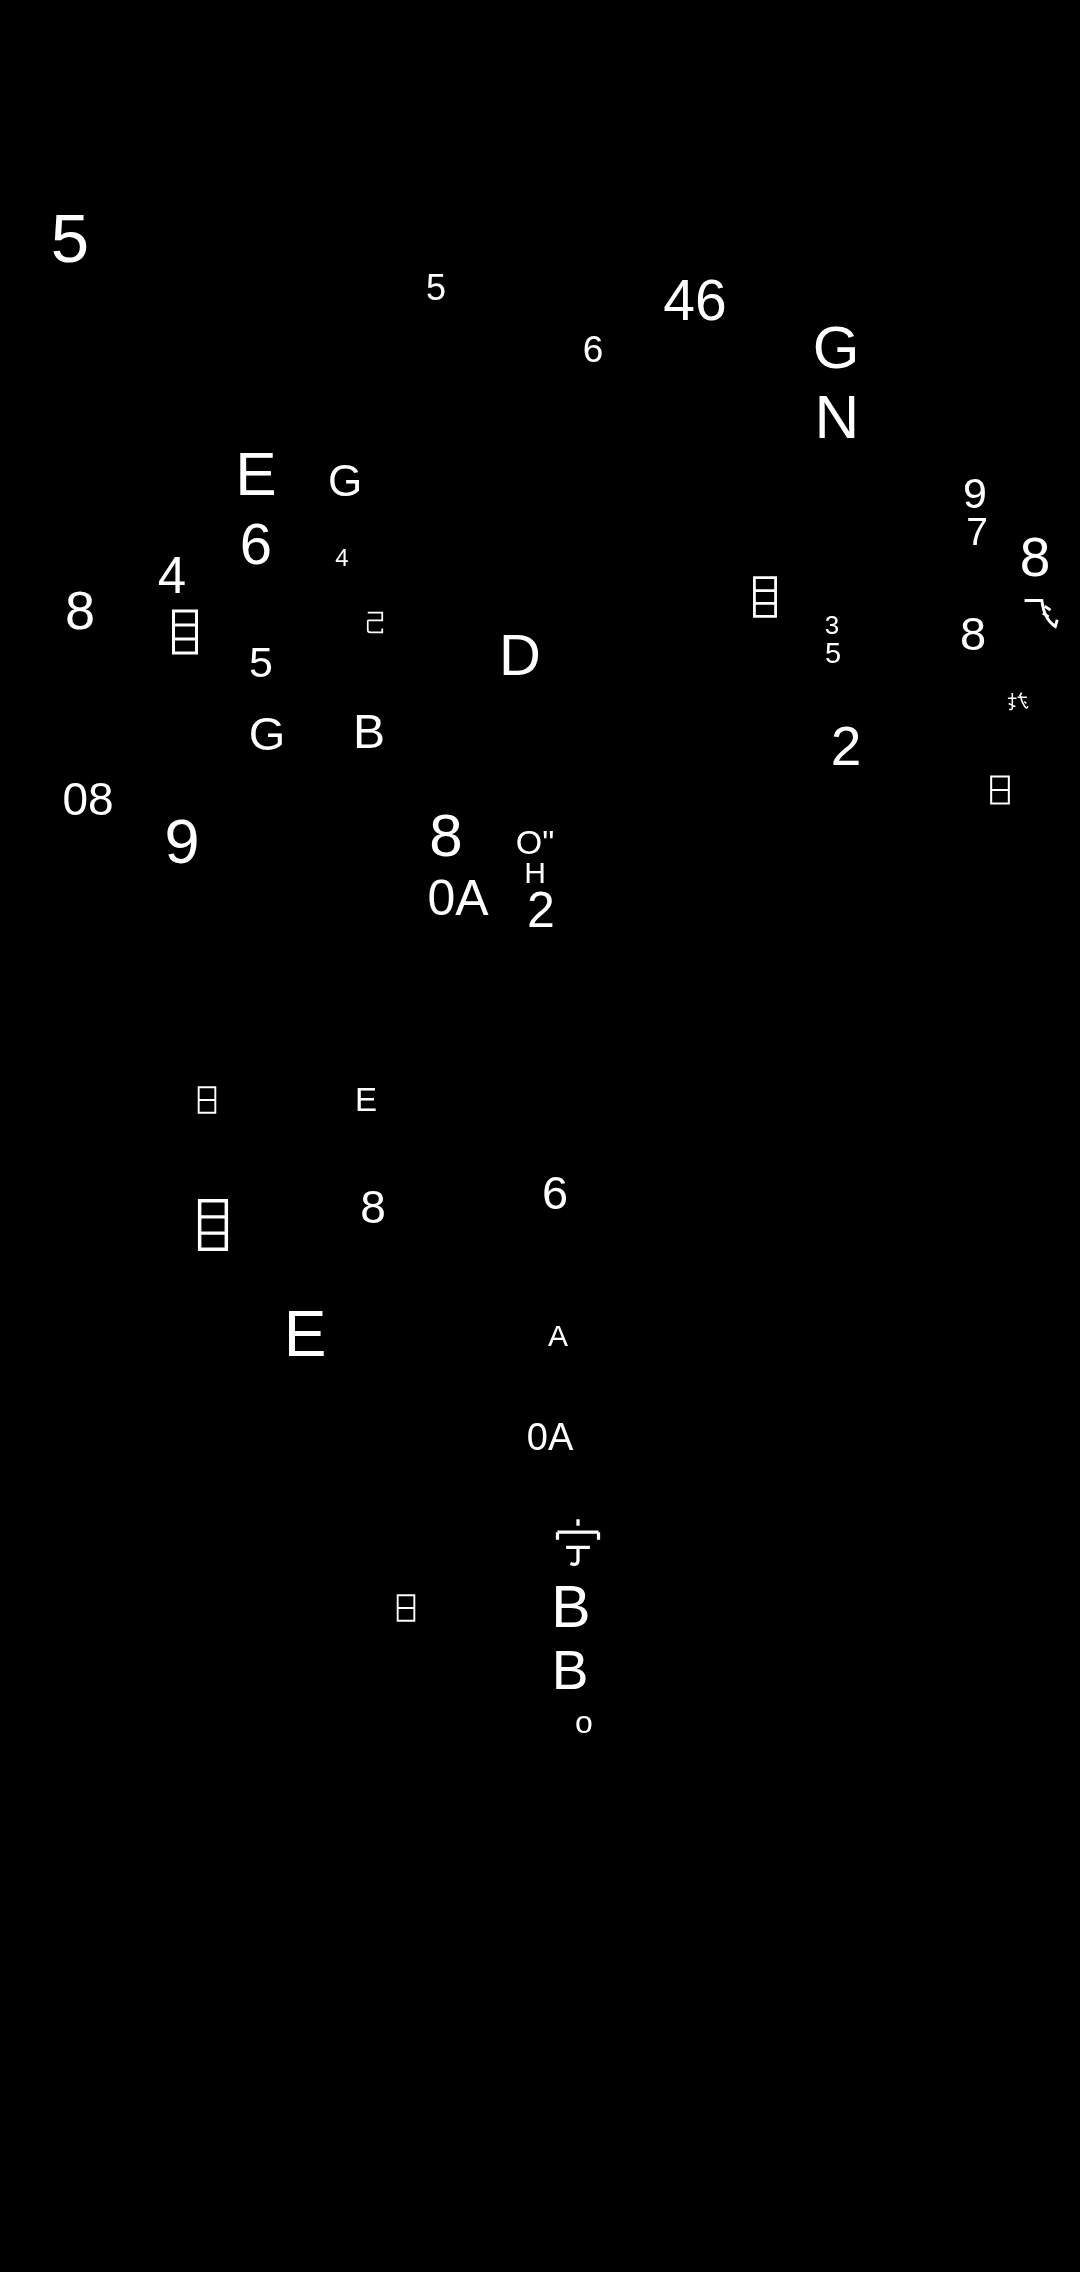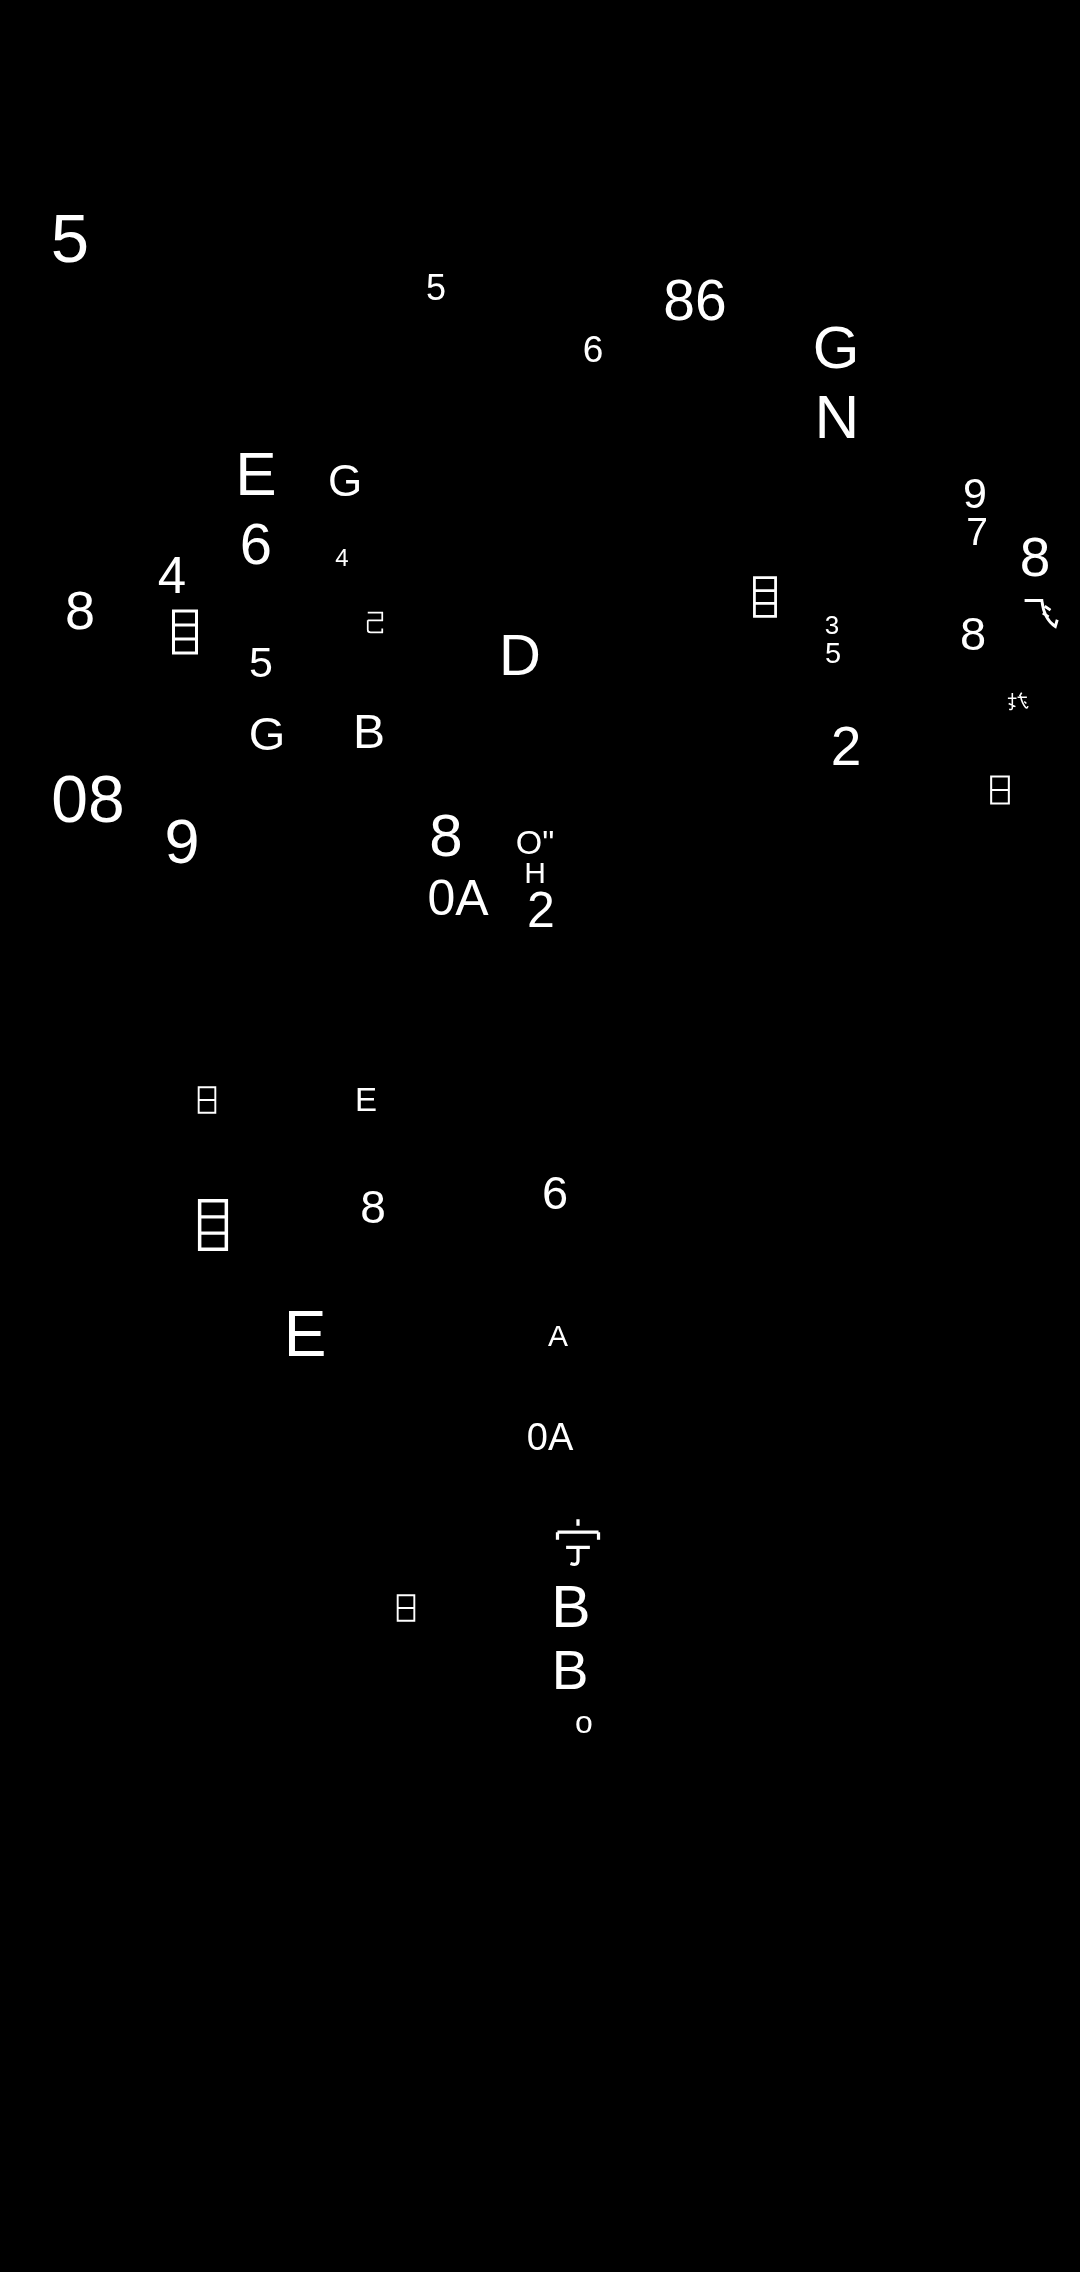--- a/index.html
+++ b/index.html
@@ -29,21 +29,21 @@
   }
 </style>
 </head>
 <body>
 
 <div class="screen">
   <div>
       <span class="glyph" style="left: 70px; top: 238px; font-size: 69px;">5</span>
       <span class="glyph" style="left: 436px; top: 288px; font-size: 36px;">5</span>
       <span class="glyph" style="left: 593px; top: 349px; font-size: 37px;">6</span>
-      <span class="glyph" style="left: 695px; top: 300px; font-size: 57px;">86</span>
+      <span class="glyph" style="left: 695px; top: 300px; font-size: 57px;">46</span>
       <span class="glyph" style="left: 836px; top: 348px; font-size: 60px;">G</span>
       <span class="glyph" style="left: 837px; top: 417px; font-size: 62px;">N</span>
       <span class="glyph" style="left: 256px; top: 474px; font-size: 62px;">E</span>
       <span class="glyph" style="left: 345px; top: 481px; font-size: 44px;">G</span>
       <span class="glyph" style="left: 256px; top: 544px; font-size: 58px;">6</span>
       <span class="glyph" style="left: 342px; top: 558px; font-size: 24px;">4</span>
       <span class="glyph" style="left: 975px; top: 493px; font-size: 43px;">9</span>
       <span class="glyph" style="left: 977px; top: 531px; font-size: 39px;">7</span>
       <span class="glyph" style="left: 1035px; top: 557px; font-size: 55px;">8</span>
       <span class="glyph" style="left: 172px; top: 575px; font-size: 51px;">4</span>
@@ -79,21 +79,21 @@
         </svg>
       </span>
       <span class="glyph" style="left: 267px; top: 733px; font-size: 47px;">G</span>
       <span class="glyph" style="left: 369px; top: 732px; font-size: 48px;">B</span>
       <span class="glyph" style="left: 846px; top: 746px; font-size: 55px;">2</span>
       <span class="glyph" title="" style="left: 1000px; top: 790px;">
         <svg viewBox="0 0 100 100" width="34" height="34">
           <path d="M24 10 H76 V90 H24 Z M24 50 H76" fill="none" stroke="#ffffff" stroke-width="6"></path>
         </svg>
       </span>
-      <span class="glyph" style="left: 88px; top: 799px; font-size: 66px;">08</span>
+      <span class="glyph" style="left: 88px; top: 799px; font-size: 46px;">08</span>
       <span class="glyph" style="left: 182px; top: 841px; font-size: 63px;">9</span>
       <span class="glyph" style="left: 446px; top: 836px; font-size: 60px;">8</span>
       <span class="glyph" style="left: 535px; top: 842px; font-size: 34px;">O"</span>
       <span class="glyph" style="left: 535px; top: 873px; font-size: 30px;">H</span>
       <span class="glyph" style="left: 458px; top: 898px; font-size: 50px;">0A</span>
       <span class="glyph" style="left: 541px; top: 910px; font-size: 50px;">2</span>
       <span class="glyph" title="" style="left: 207px; top: 1100px;">
         <svg viewBox="0 0 100 100" width="32" height="32">
           <path d="M24 10 H76 V90 H24 Z M24 50 H76" fill="none" stroke="#ffffff" stroke-width="6"></path>
         </svg>

